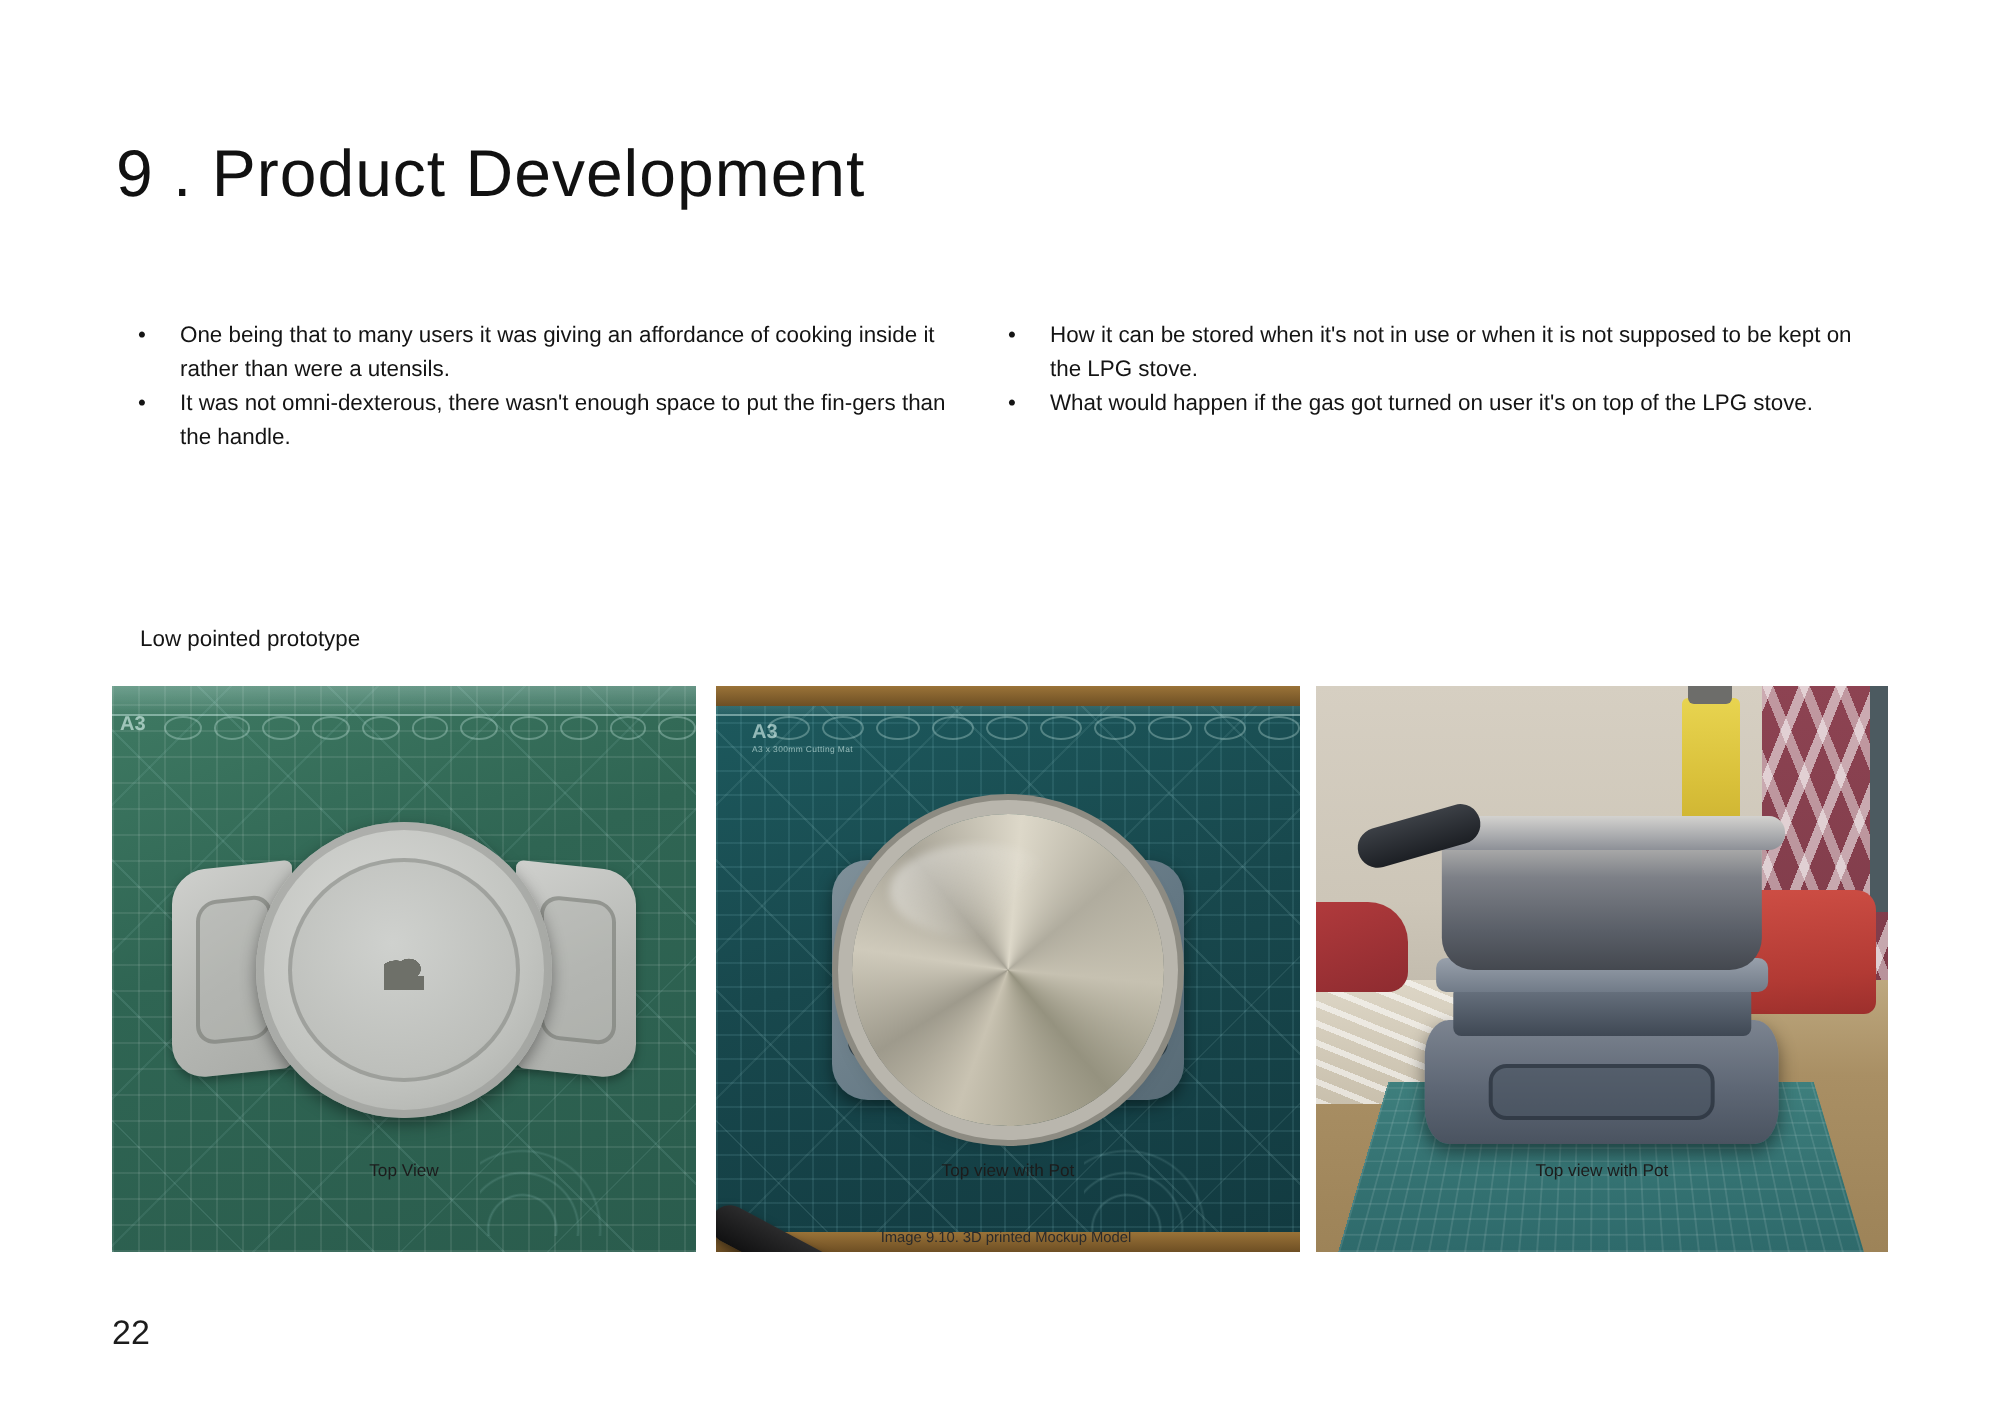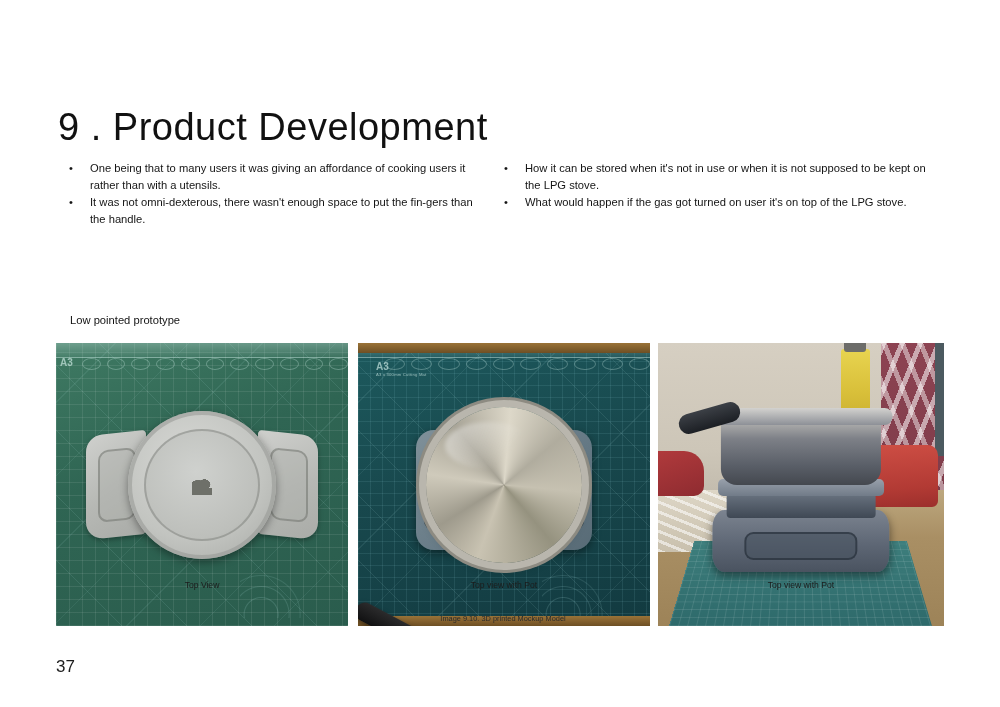--- a/index.html
+++ b/index.html
@@ -16,26 +16,25 @@
     font-family: "Liberation Sans", sans-serif;
     color: #1a1a1a;
     -webkit-font-smoothing: antialiased;
   }
 
   
   .page-title {
     position: absolute;
     left: 58px;
     top: 68px;
-    font-size: 38px;
+    font-size: 33px;
     font-weight: 300;
     letter-spacing: 0.5px;
     color: #111111;
     white-space: pre;
-    margin-top: 38px;
   }
 
   
   .col {
     position: absolute;
     top: 160px;
     font-size: 11.2px;
     line-height: 16.5px;
     color: #141414;
   }
@@ -521,21 +520,21 @@
 </style>
 </head>
 <body>
 
 <div class="page-title">9 . Product Development</div>
 
 <div class="col col-left">
   <ul class="bullets">
     <li>
       <span class="bullet-dot">•</span>
-      <span class="bullet-text">One being that to many users it was giving an affordance of cooking users it rather than with a utensils.</span>
+      <span class="bullet-text">One being that to many users it was giving an affordance of cooking inside it rather than were a utensils.</span>
     </li>
     <li>
       <span class="bullet-dot">•</span>
       <span class="bullet-text">It was not omni-dexterous, there wasn't enough space to put the fin-gers than the handle.</span>
     </li>
   </ul>
 </div>
 
 <div class="col col-right">
   <ul class="bullets">
@@ -644,13 +643,13 @@
 </div>
 
 <div class="caption caption-1">Top View</div>
 <div class="caption caption-2">Top view with Pot</div>
 <div class="caption caption-3">Top view with Pot</div>
 
 <div class="figure-caption">
   <span>Image 9.10. 3D printed Mockup Model</span>
 </div>
 
-<div class="page-number">37</div>
+<div class="page-number">22</div>
 
 </body></html>

